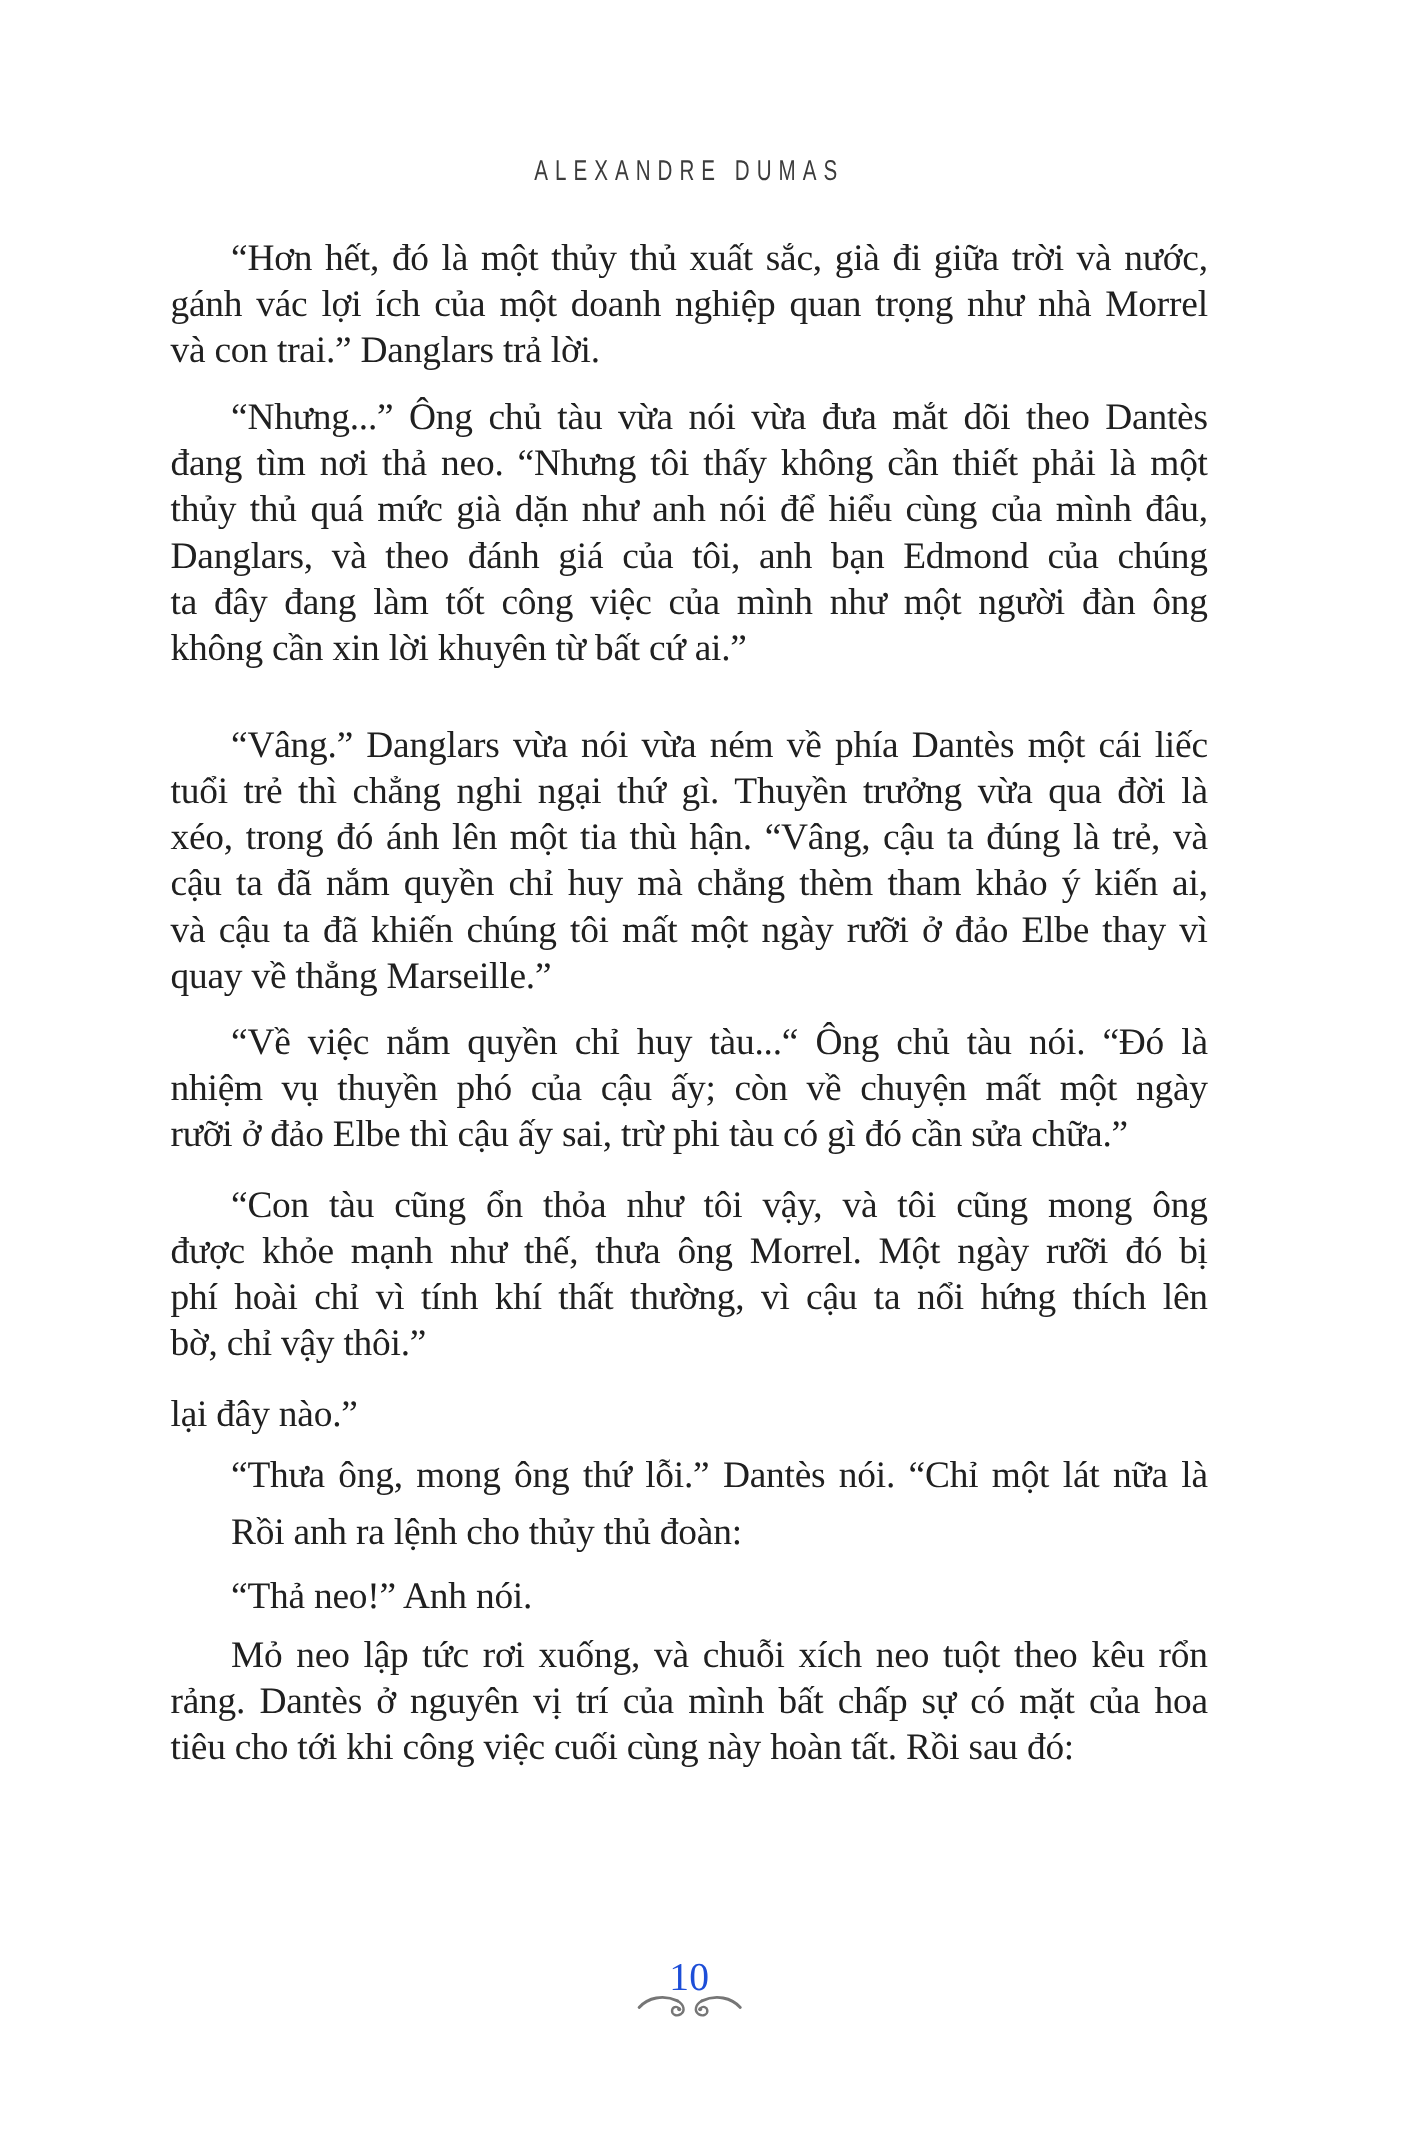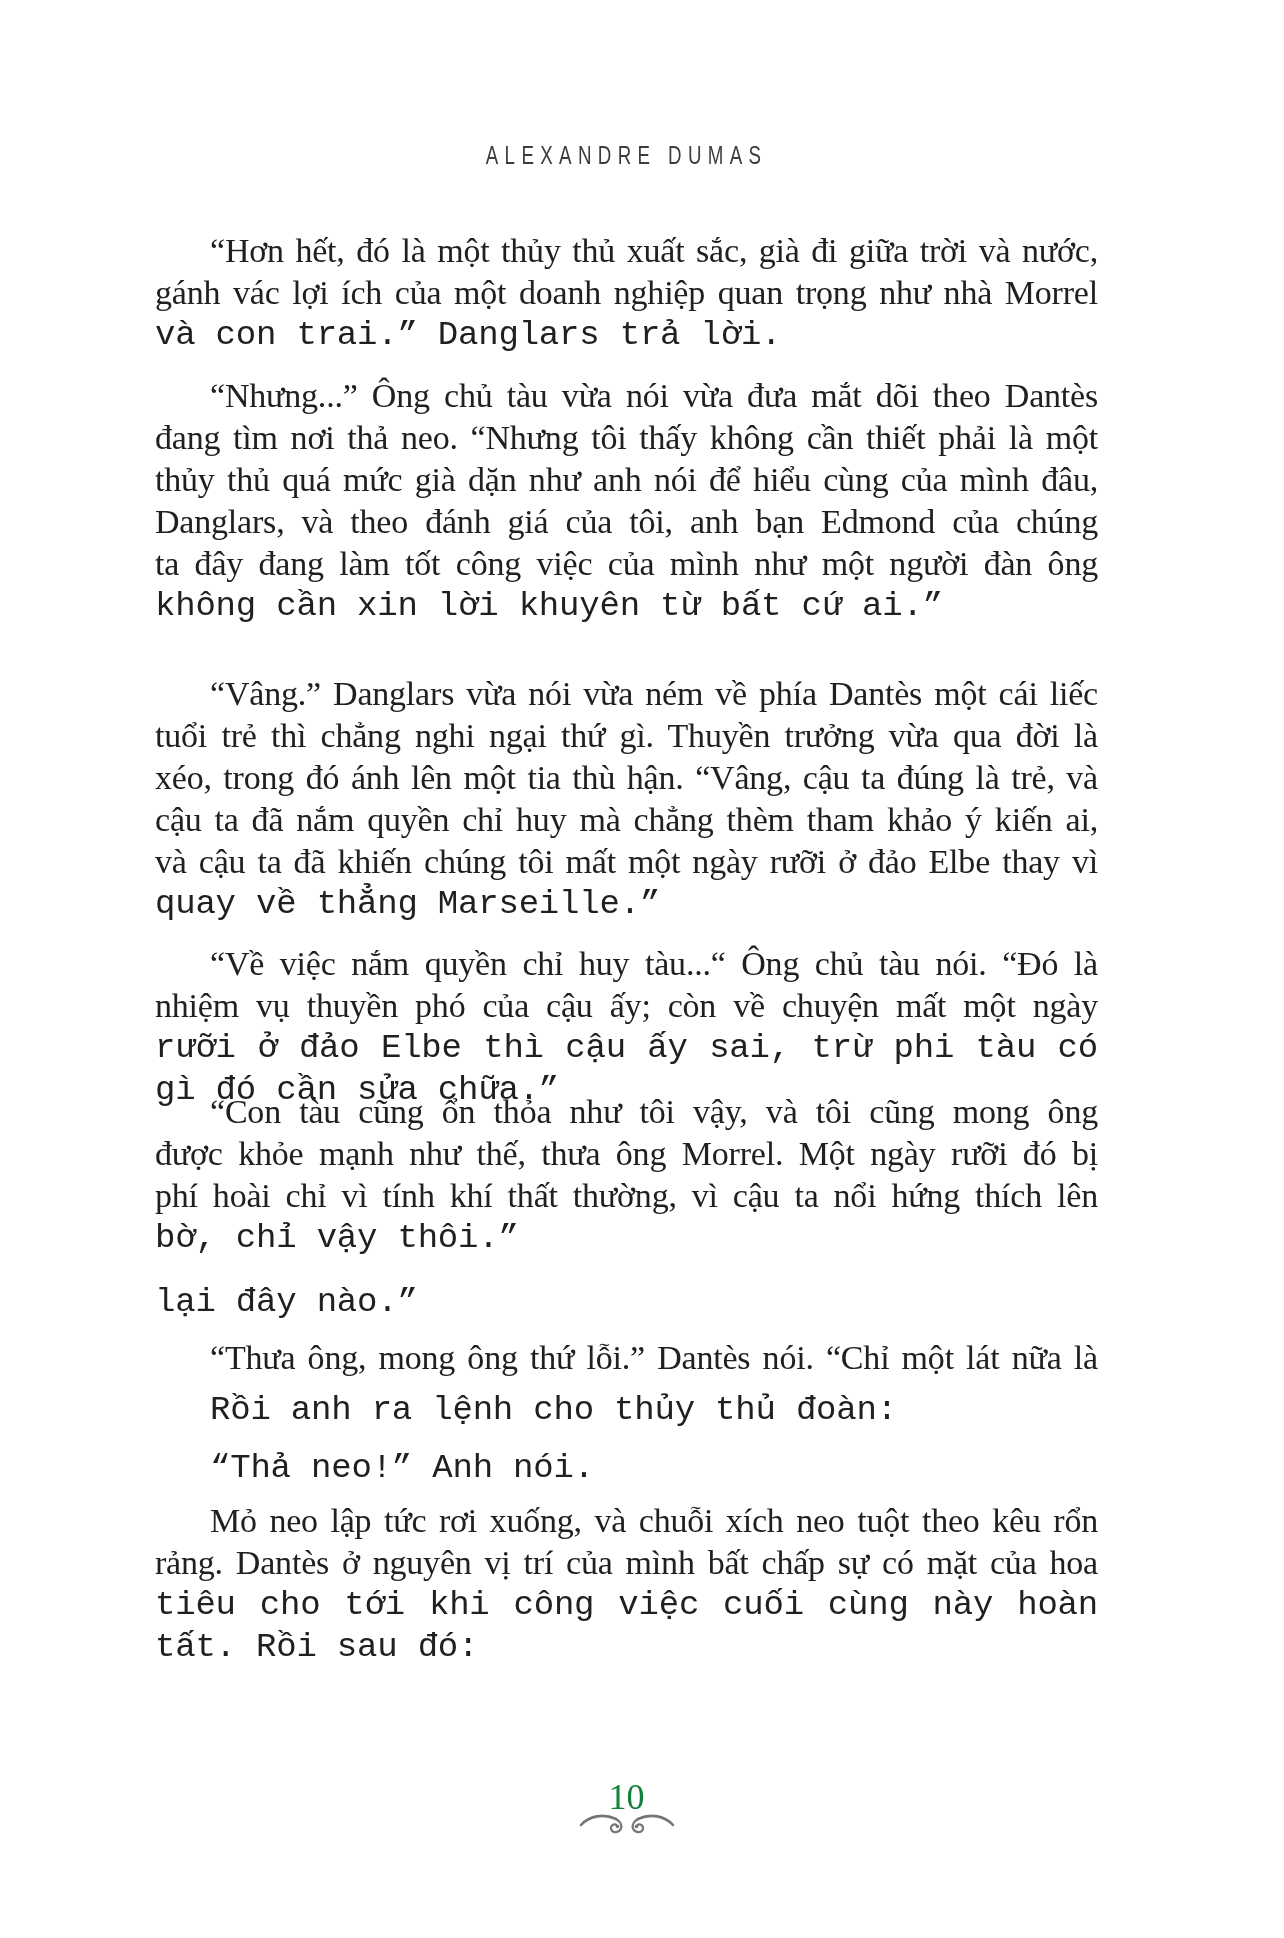--- a/index.html
+++ b/index.html
@@ -41,53 +41,53 @@
     hyphens: none;
   }
   .para { margin: 0; }
   .line {
     display: block;
     height: 42px;
     line-height: 42px;
     text-align: justify;
     text-align-last: justify;
   }
-  .line.last { text-align-last: left; font-family: Liberation Mono, monospace; }
+  .line.last { text-align-last: left; }
   .line.first { text-indent: 55px; }
   .page-number {
     position: absolute;
     top: 1777px;
     left: 155px;
     width: 943px;
     height: 40px;
     line-height: 40px;
     text-align: center;
     font-size: 36px;
-    color: #15803d;
+    color: #1d4ed8;
   }
   .ornament {
     position: absolute;
     top: 1809px;
     left: 155px;
     width: 943px;
     text-align: center;
   }
   .ornament svg { display: inline-block; }
 </style>
 </head>
 <body>
 
 <div class="page">
 
   <header class="running-header">
     <span class="author">ALEXANDRE DUMAS</span>
   </header>
 
   <main class="page-body">
-      <p class="para" style="margin-top: 16px;">
+      <p class="para" style="margin-top: 0px;">
         <span class="line first">“Hơn hết, đó là một thủy thủ xuất sắc, già đi giữa trời và nước,</span>
         <span class="line">gánh vác lợi ích của một doanh nghiệp quan trọng như nhà Morrel</span>
         <span class="line last">và con trai.” Danglars trả lời.</span>
       </p>
       <p class="para" style="margin-top: 19px;">
         <span class="line first">“Nhưng...” Ông chủ tàu vừa nói vừa đưa mắt dõi theo Dantès</span>
         <span class="line">đang tìm nơi thả neo. “Nhưng tôi thấy không cần thiết phải là một</span>
         <span class="line">thủy thủ quá mức già dặn như anh nói để hiểu cùng của mình đâu,</span>
         <span class="line">Danglars, và theo đánh giá của tôi, anh bạn Edmond của chúng</span>
         <span class="line">ta đây đang làm tốt công việc của mình như một người đàn ông</span>

